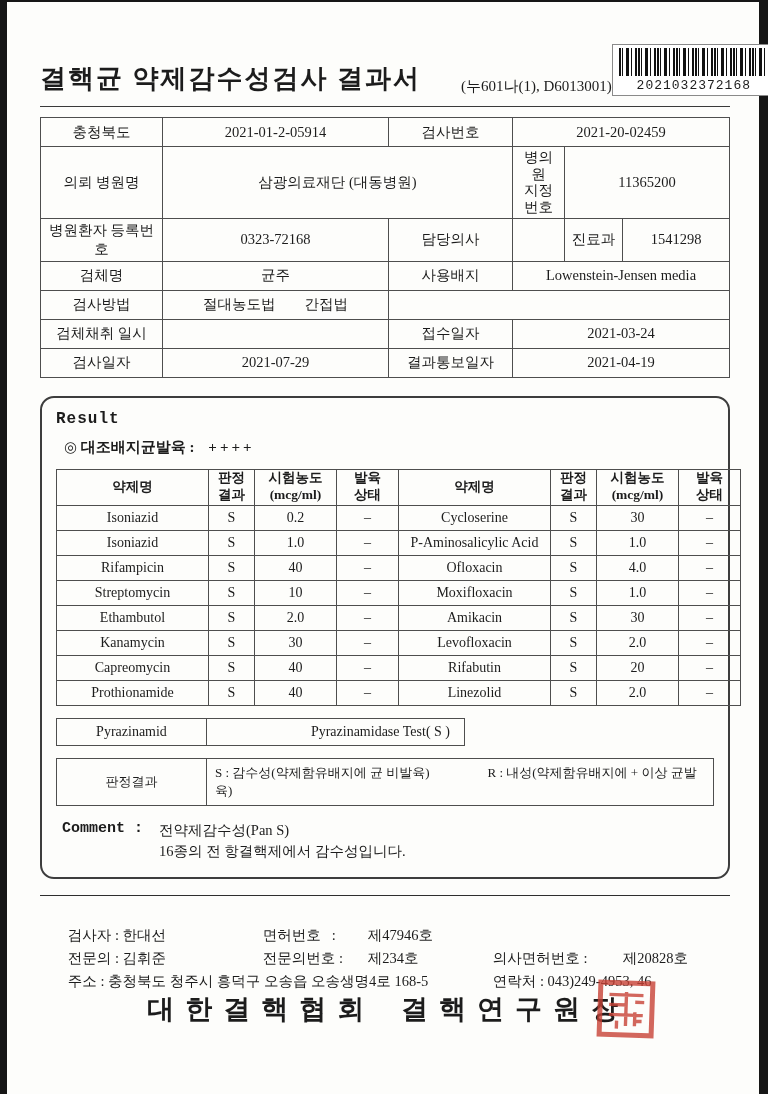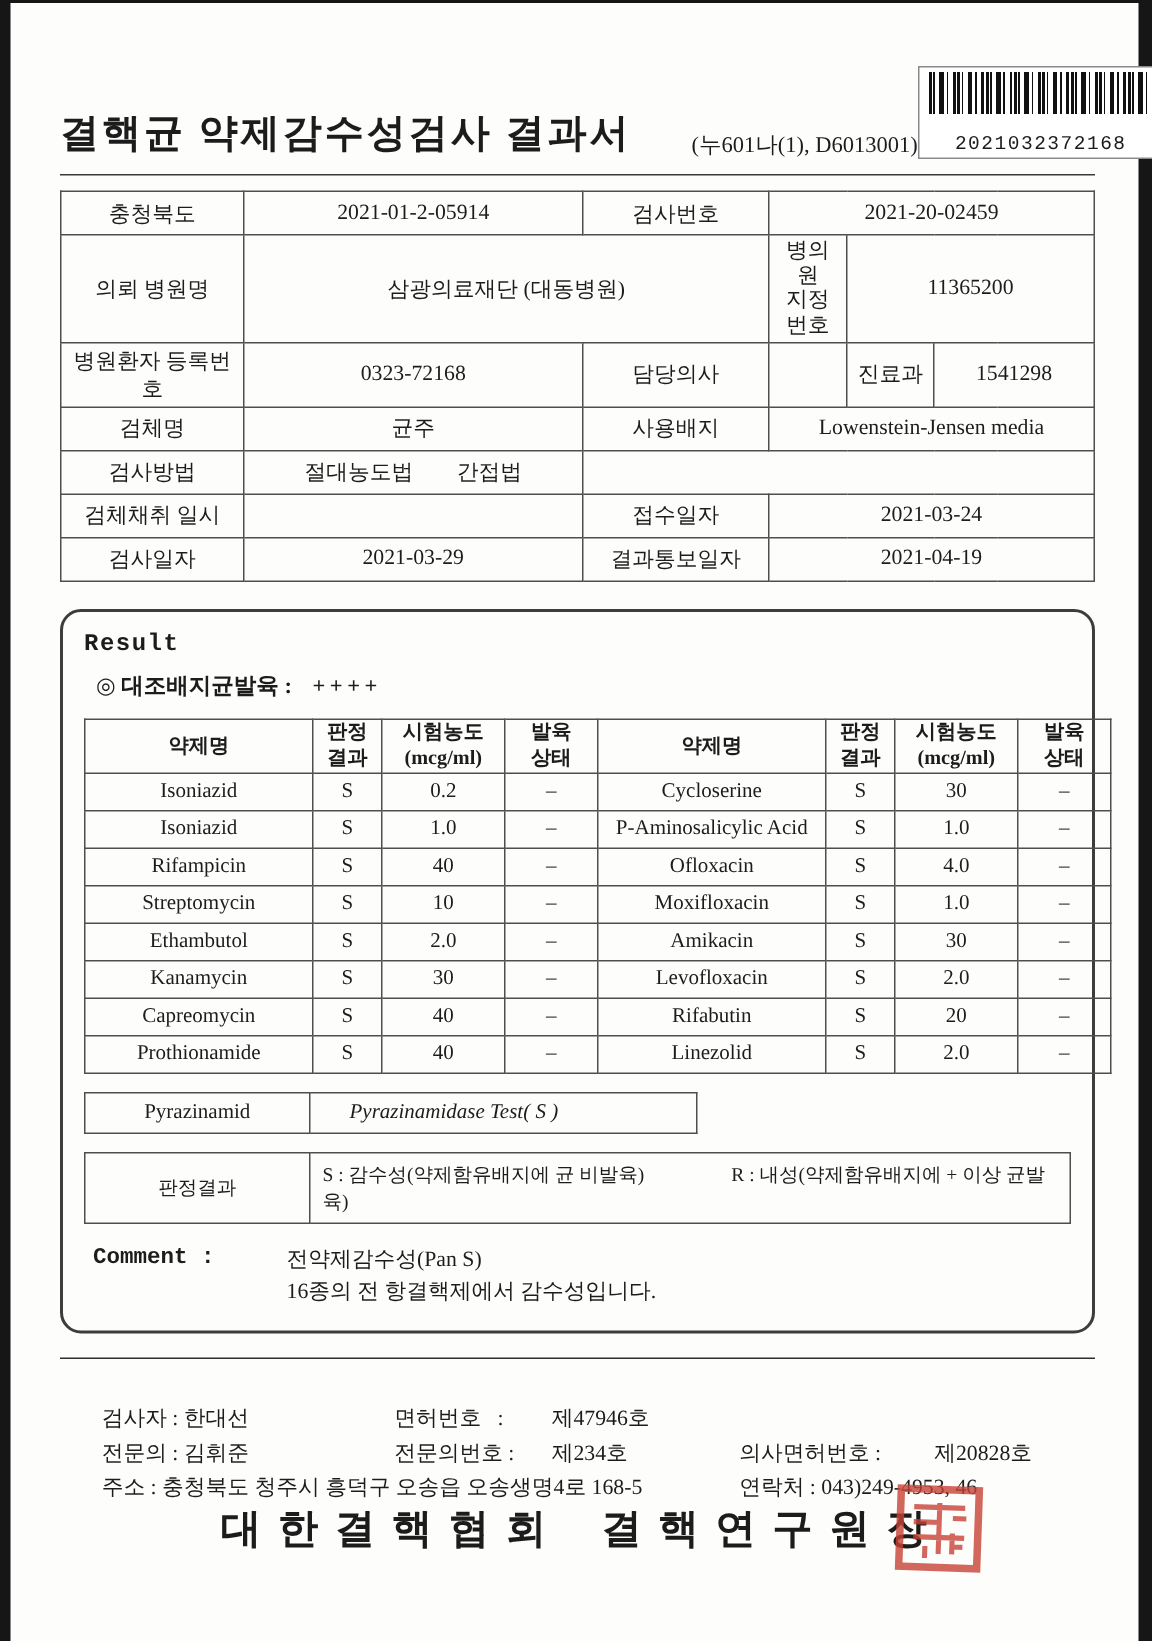--- a/index.html
+++ b/index.html
@@ -26,21 +26,21 @@
   .main-title { font-size: 26px; font-weight: bold; letter-spacing: 2px; white-space: nowrap; }
   .form-code  { font-size: 15px; white-space: nowrap; }
   .barcode-block { border: 1px solid #8a8a8a; padding: 3px 6px 2px; text-align: center; background: #fff; }
   .barcode {
     width: 150px; height: 28px;
     background: repeating-linear-gradient(90deg,
       #111 0 2px, #fff 2px 3px, #111 3px 4px, #fff 4px 7px,
       #111 7px 10px, #fff 10px 12px, #111 12px 13px, #fff 13px 16px,
       #111 16px 18px, #fff 18px 19px);
   }
-  .barcode-number { font-family: "Liberation Mono", monospace; font-size: 13px; letter-spacing: 1px; margin-top: 12px; }
+  .barcode-number { font-family: "Liberation Mono", monospace; font-size: 13px; letter-spacing: 1px; margin-top: 2px; }
 
   
   table { border-collapse: collapse; }
   .info-table { width: 100%; margin-top: 10px; table-layout: fixed; }
   .info-table td {
     border: 1px solid #4e4e4e; height: 29px; text-align: center;
     font-size: 14.5px; padding: 2px 4px; overflow: hidden;
   }
   .bold { font-weight: bold; }
   .small-label { font-size: 10px; line-height: 1.15; white-space: pre-line; }
@@ -54,29 +54,29 @@
 
   .drug-table { width: 100%; table-layout: fixed; }
   .drug-table th, .drug-table td { border: 1px solid #4e4e4e; text-align: center; overflow: hidden; }
   .drug-table th { font-size: 13.5px; font-weight: bold; white-space: pre-line; height: 36px; line-height: 1.25; }
   .drug-table td { font-size: 14px; height: 25px; }
   .drug-name { font-size: 13px; }
 
   .pyr-table { margin-top: 12px; }
   .pyr-table td { border: 1px solid #4e4e4e; height: 27px; font-size: 14px; }
   .pyr-label { width: 150px; text-align: center; }
-  .pyr-value { width: 258px; text-align: left; padding: 0 26px; font-style: italic; }
+  .pyr-value { width: 258px; text-align: right; padding: 0 14px; }
 
   .judge-table { width: 100%; margin-top: 12px; table-layout: fixed; }
   .judge-table td { border: 1px solid #4e4e4e; padding: 5px 8px; font-size: 13px; }
   .judge-label-cell { text-align: center; font-size: 14px; }
   .judge-text .sep { display: inline-block; width: 58px; }
   .growth-text { white-space: pre; font-size: 12.5px; }
 
-  .comment-row { display: flex; margin-top: 14px; padding-left: 6px; gap: 48px; }
+  .comment-row { display: flex; margin-top: 14px; padding-left: 6px; gap: 16px; }
   .comment-label { font-family: "Liberation Mono", monospace; font-weight: bold; font-size: 15px; }
   .comment-text { font-size: 14.5px; line-height: 1.5; }
 
   
   .footer-rule { border-top: 1px solid #2e2e2e; margin-top: 16px; }
   .footer-block { padding: 13px 0 0 6px; }
   .f-line { font-size: 14.5px; height: 23px; white-space: pre; }
   .fw { display: inline-block; }
   .w195 { width: 195px; } .w105 { width: 105px; } .w125 { width: 125px; }
   .w130 { width: 130px; } .w425 { width: 425px; }
@@ -149,21 +149,21 @@
         <td colspan="5"></td>
       </tr>
       <tr>
         <td>검체채취 일시</td>
         <td></td>
         <td>접수일자</td>
         <td colspan="4">2021-03-24</td>
       </tr>
       <tr>
         <td>검사일자</td>
-        <td>2021-03-29</td>
+        <td>2021-07-29</td>
         <td>결과통보일자</td>
         <td colspan="4">2021-04-19</td>
       </tr>
     </tbody>
   </table>
 
   <div class="result-box">
     <div class="result-heading">Result</div>
 
     <div class="control-line">

